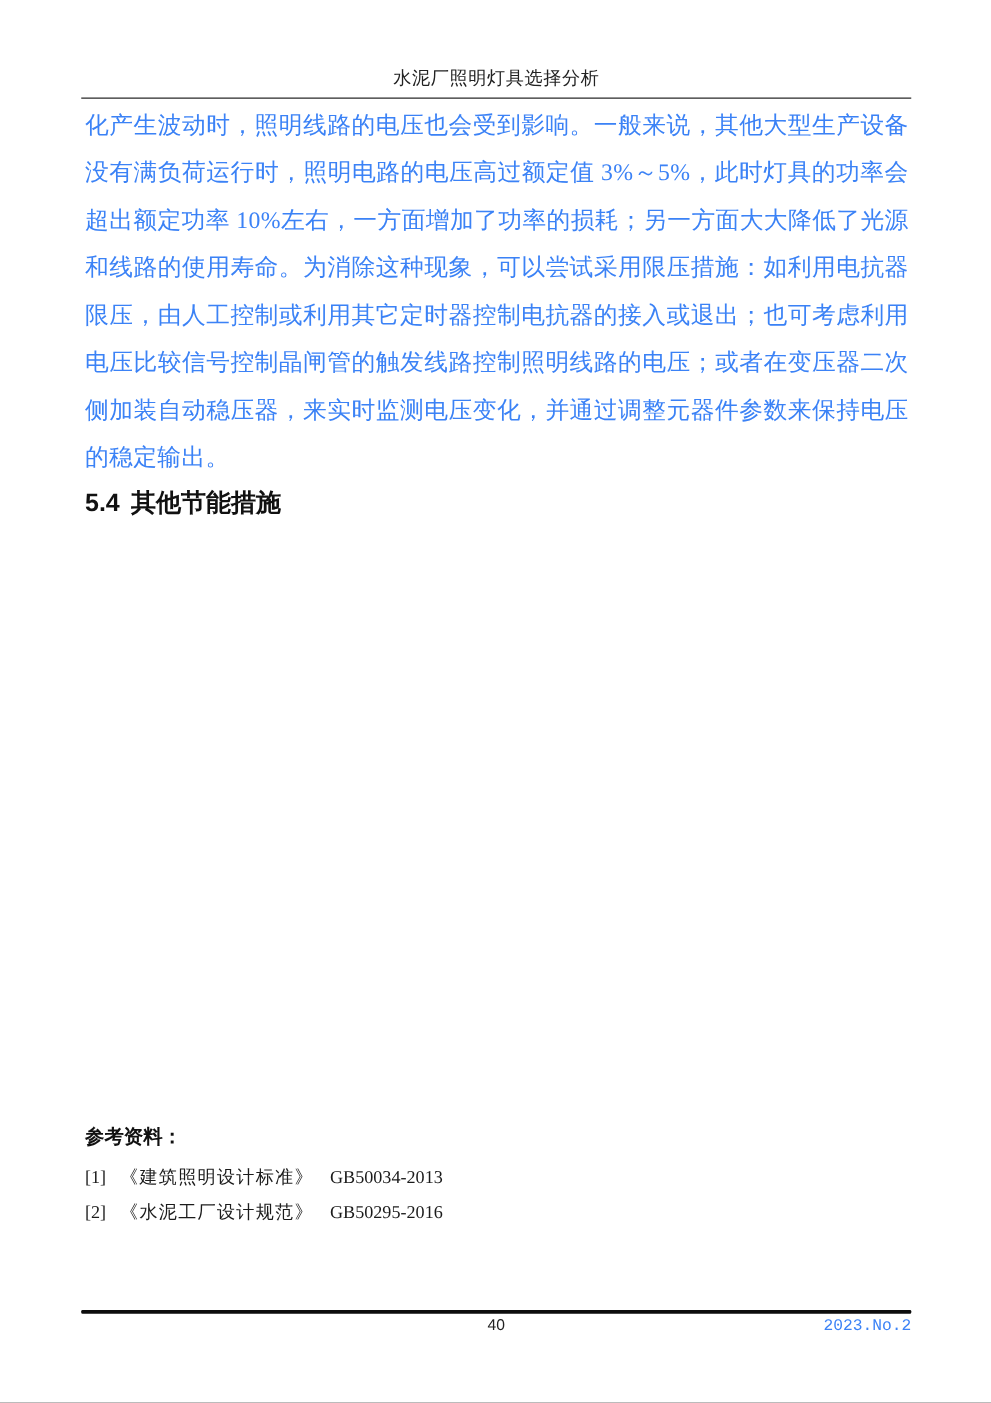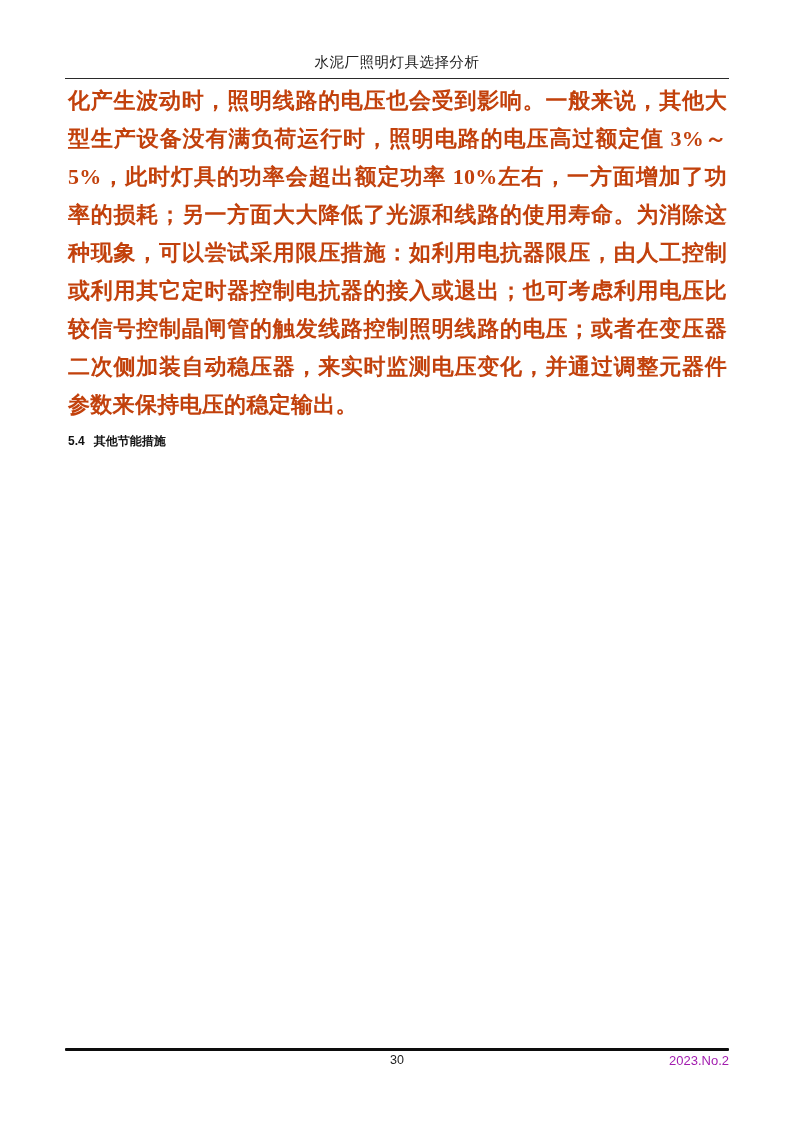--- a/index.html
+++ b/index.html
@@ -35,34 +35,33 @@
   }
 
   
   .content {
     position: absolute;
     top: 82px;
     left: 68px;
     width: 659px;
   }
   .para {
-    font-size: 22px;
+    font-size: 19px;
     line-height: 38px;
     text-align: justify;
     text-justify: inter-ideograph;
     letter-spacing: 0.3px;
-    color: #c2410c;
-    font-weight: bold;
+    color: #3b82f6;
   }
   .para.indent { text-indent: 2em; }
 
   .sec-heading {
     font-family: "Liberation Sans", "DejaVu Sans", sans-serif;
     font-weight: bold;
-    font-size: 12px;
+    font-size: 20px;
     line-height: 30px;
     color: #111;
     margin-top: 2px;
     margin-bottom: 2px;
   }
   .sec-heading .sec-num { margin-right: 9px; }
   .sec-heading.big-gap .sec-num { margin-right: 16px; }
 
   
   .references {
@@ -107,23 +106,23 @@
     right: 64px;
     text-align: center;
     font-family: "Liberation Sans", "DejaVu Sans", sans-serif;
     font-size: 12.5px;
     color: #222;
   }
   .footer-issue {
     position: absolute;
     top: 1053px;
     right: 64px;
-    font-family: Liberation Sans, sans-serif;
+    font-family: Liberation Mono, monospace;
     font-size: 13px;
-    color: #a21caf;
+    color: #3b82f6;
   }
 </style>
 </head>
 <body>
 
 <div class="page">
 
   <div class="header">
     <div class="header-title">水泥厂照明灯具选择分析</div>
   </div>
@@ -134,18 +133,33 @@
 
     <h2 class="sec-heading">
       <span class="sec-num">5.4</span><span>其他节能措施</span>
     </h2>
 
 
 
 
   </div>
 
+  <div class="references">
+    <div class="ref-heading">参考资料：</div>
+
+    <div class="ref-item">
+      <span class="ref-index">[1]</span>
+      <span class="ref-title">《建筑照明设计标准》</span>
+      <span class="ref-code">GB50034-2013</span>
+    </div>
+
+    <div class="ref-item">
+      <span class="ref-index">[2]</span>
+      <span class="ref-title">《水泥工厂设计规范》</span>
+      <span class="ref-code">GB50295-2016</span>
+    </div>
+  </div>
 
   <div class="footer-rule"></div>
-  <div class="footer-pagenum">30</div>
+  <div class="footer-pagenum">40</div>
   <div class="footer-issue">2023.No.2</div>
 
 </div>
 
 </body></html>

